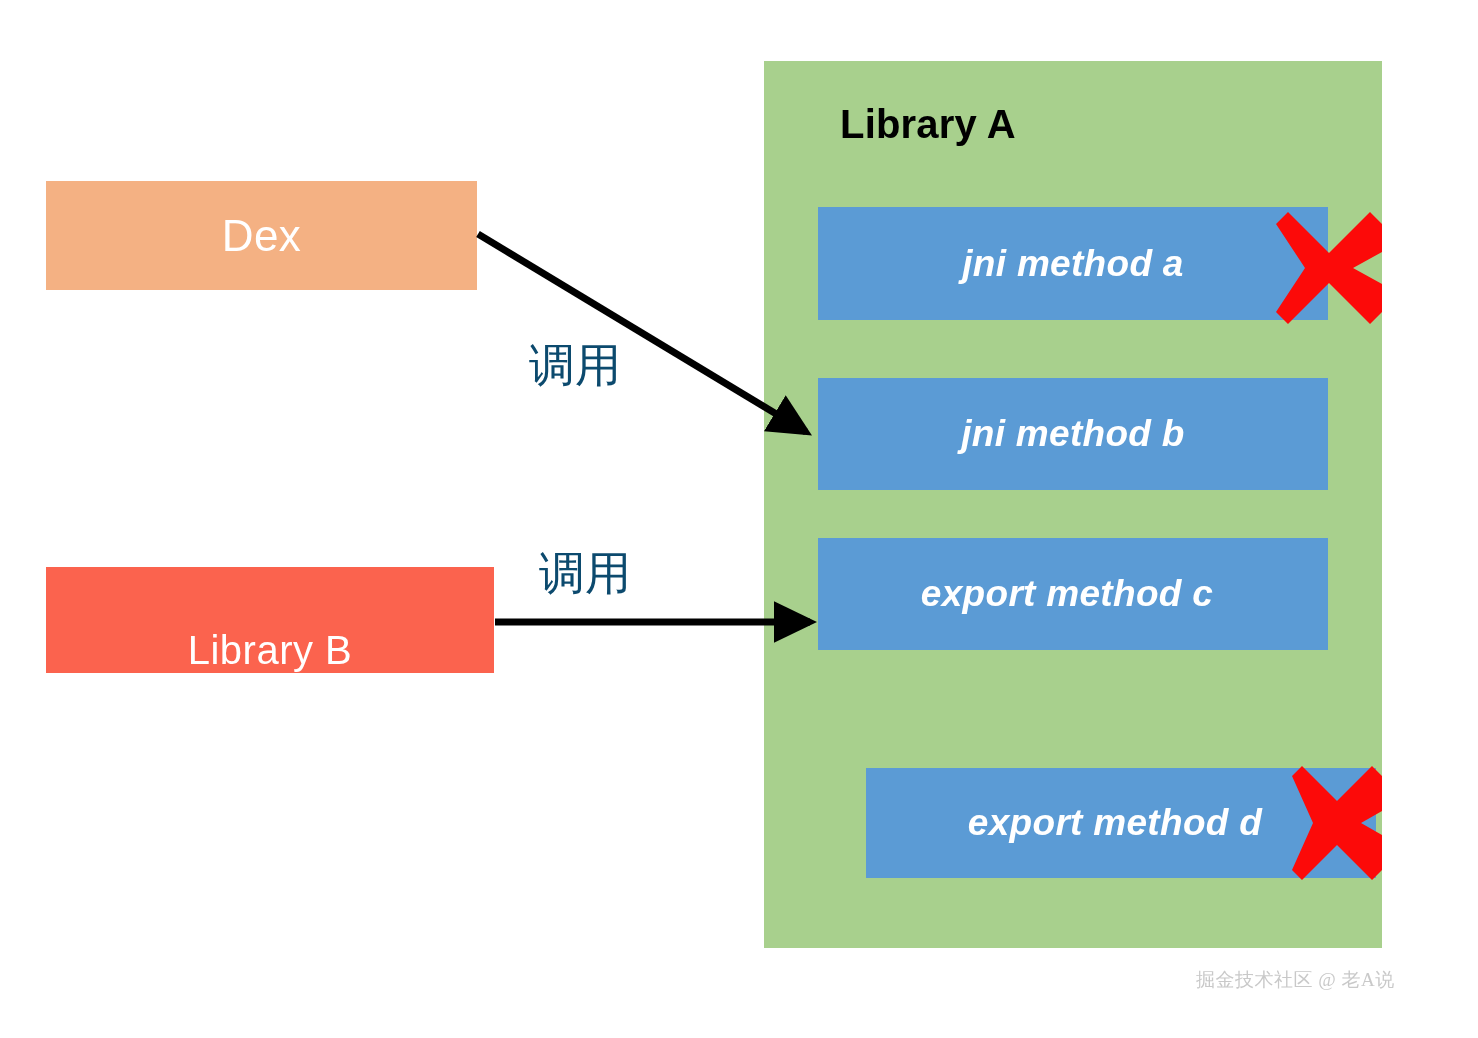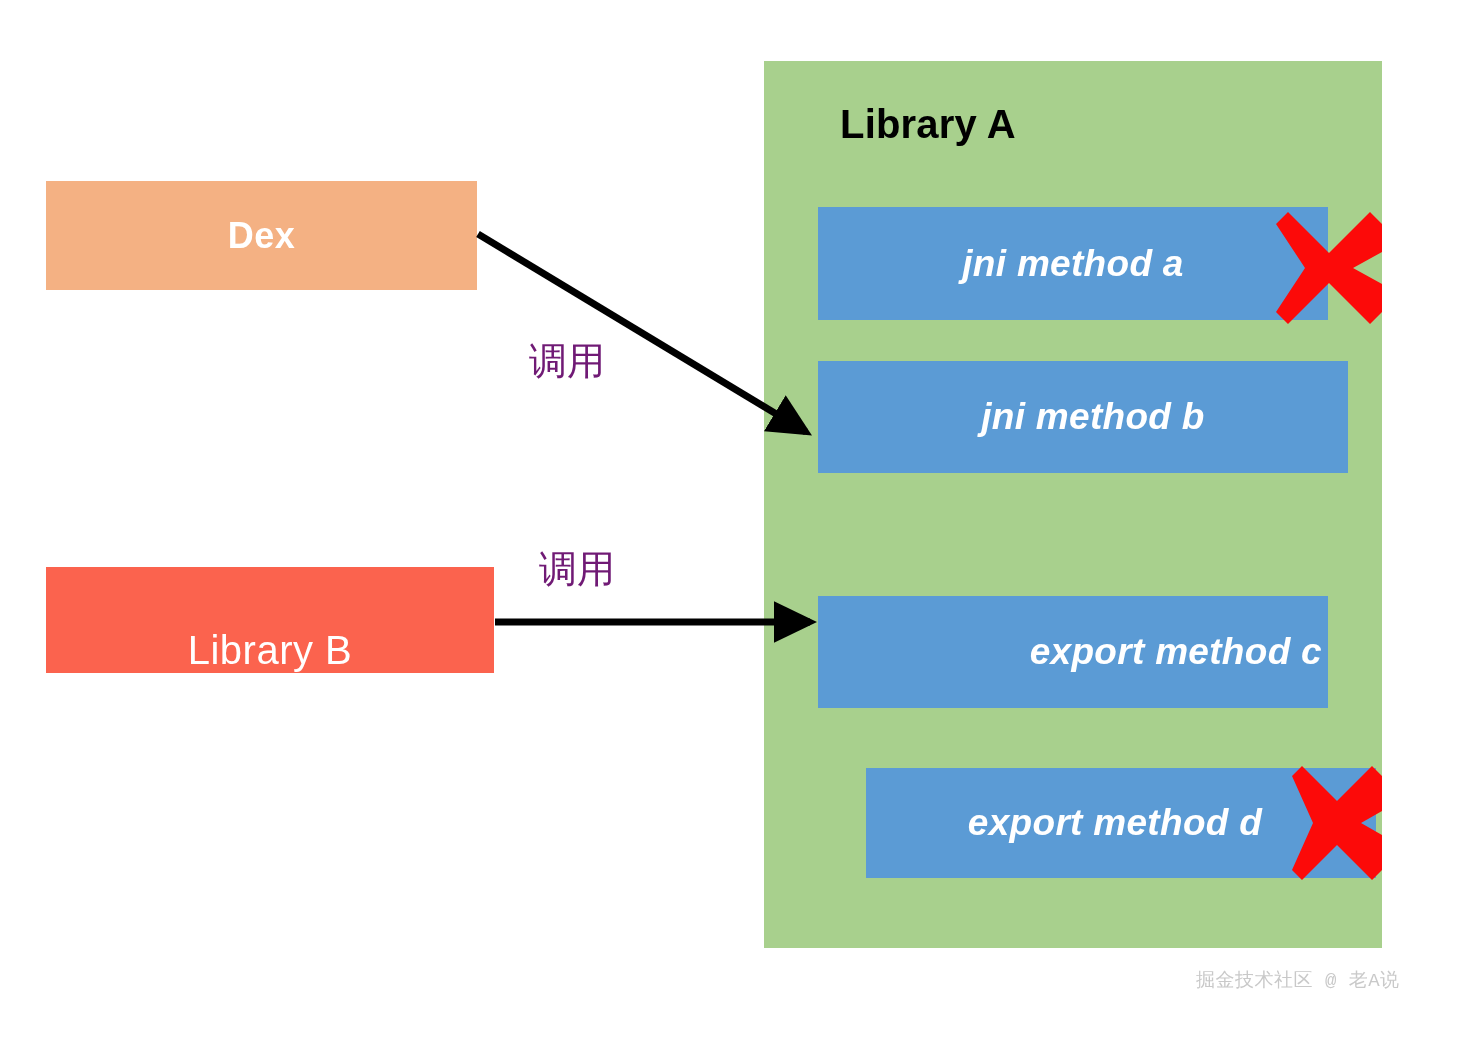--- a/index.html
+++ b/index.html
@@ -51,43 +51,43 @@
   }
   .method-label {
     color: #ffffff;
     font-size: 37px;
     font-weight: bold;
     white-space: nowrap;
     letter-spacing: 0.3px;
     font-style: italic;
   }
   #method-box-0 { top: 207px; height: 113px; }
-  #method-box-1 { top: 361px; height: 112px; padding-left: 20px; }
-  #method-box-2 { top: 596px; height: 112px; justify-content: flex-end; }
+  #method-box-1 { top: 378px; height: 112px; }
+  #method-box-2 { top: 538px; height: 112px; }
   #method-box-3 { top: 768px; height: 110px; margin-left: 48px; }
 
   
   #method-box-2 .method-label,
   #method-box-3 .method-label { transform: translateX(-6px); }
 
   
   #dex-box {
     left: 46px;
     top: 181px;
     width: 431px;
     height: 109px;
     background: #f4b183;
     display: flex;
     align-items: center;
     justify-content: center;
   }
   #dex-label {
     color: #ffffff;
-    font-size: 36px;
-    font-weight: bold;
+    font-size: 44px;
+    font-weight: normal;
     letter-spacing: 0.5px;
   }
   #library-b-box {
     left: 46px;
     top: 567px;
     width: 448px;
     height: 106px;
     background: #fb634e;
     display: flex;
     align-items: flex-end;
@@ -96,42 +96,42 @@
   #library-b-label {
     color: #ffffff;
     font-size: 40px;
     font-weight: normal;
     letter-spacing: 0.5px;
   }
 
   
   .arrow-label {
     font-family: "DejaVu Sans", sans-serif;
-    font-size: 38px;
-    color: #701a75;
+    font-size: 46px;
+    color: #0c4a6e;
     white-space: nowrap;
     line-height: 1;
   }
   #arrow-label-0 { left: 529px; top: 342px; }
   #arrow-label-1 { left: 539px; top: 550px; }
 
   
   #overlay {
     left: 0;
     top: 0;
     width: 1478px;
     height: 1038px;
     pointer-events: none;
   }
 
   
   #watermark {
     left: 1196px;
     top: 967px;
-    font-family: Liberation Mono, monospace;
+    font-family: Liberation Serif, serif;
     font-size: 19px;
     color: #c9c9c9;
     white-space: nowrap;
     letter-spacing: 0.5px;
   }
 </style>
 </head>
 <body>
 
 <div id="canvas">

